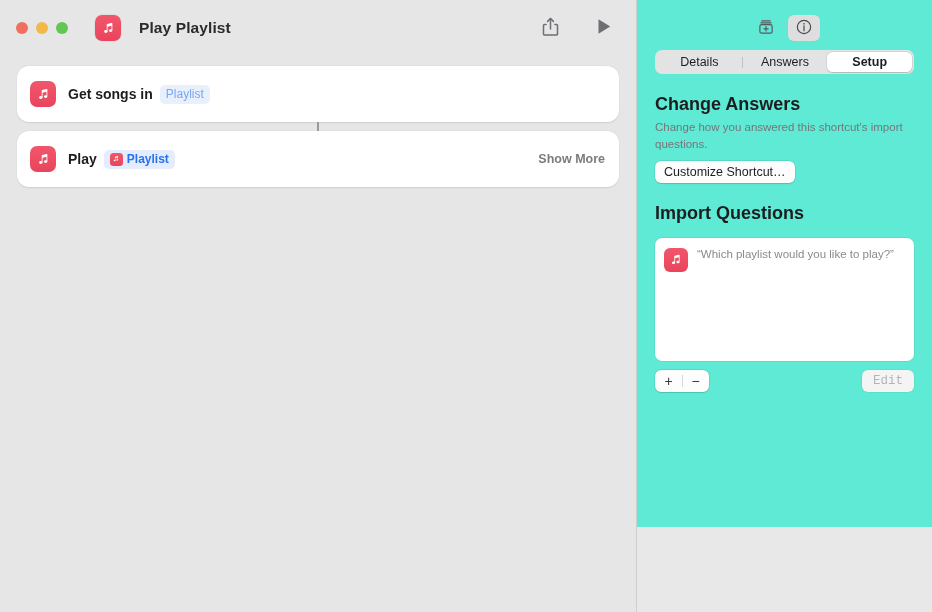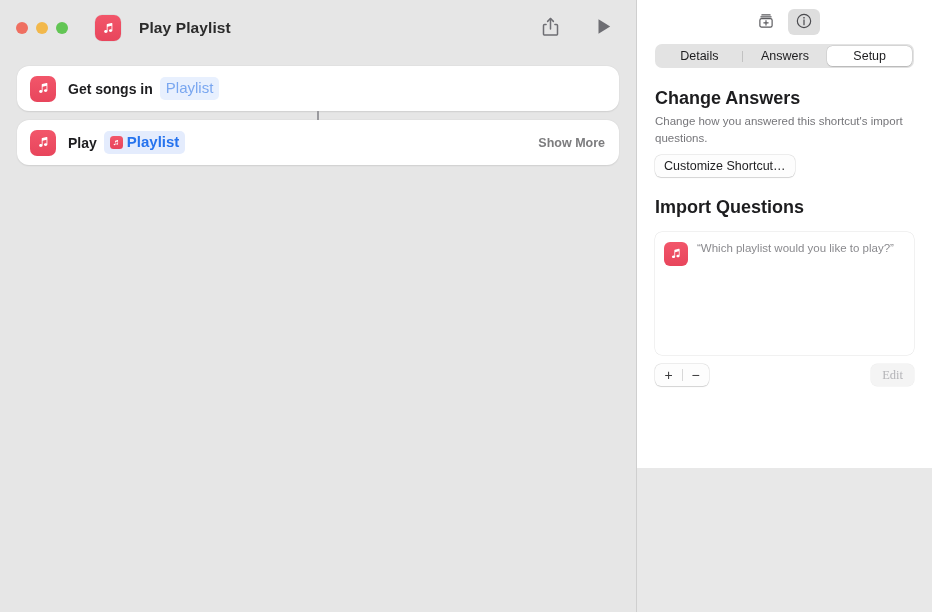--- a/index.html
+++ b/index.html
@@ -102,21 +102,21 @@
   
   .flow {
     flex: 1 1 auto;
     padding: 10px 17px 0 17px;
     overflow: hidden;
   }
 
   .action-card {
     background: #ffffff;
     border-radius: 12px;
-    height: 45px;
+    height: 56px;
     display: flex;
     align-items: center;
     padding: 0 14px 0 13px;
     box-shadow: 0 0.5px 1.5px rgba(0,0,0,0.10);
   }
 
   .action-icon {
     width: 26px;
     height: 26px;
     border-radius: 7px;
@@ -137,21 +137,21 @@
     gap: 7px;
     white-space: nowrap;
   }
 
   .token {
     display: inline-flex;
     align-items: center;
     gap: 4px;
     border-radius: 5px;
     padding: 2px 6px;
-    font-size: 15px;
+    font-size: 12px;
     line-height: 1.25;
     text-align: center;
   }
   .token-placeholder {
     background: #e8f0fe;
     color: #7aa7f0;
     font-weight: normal;
   }
   .token-var {
     background: #e4ecfd;
@@ -193,25 +193,25 @@
     width: 1px;
     flex: 0 0 1px;
     height: 612px;
     background: #cfcfcf;
   }
 
   
   .inspector {
     width: 295px;
     flex: 1 1 auto;
-    height: 468px;
-    background: #ffffff;
+    height: 527px;
+    background: #5eead4;
     display: flex;
     flex-direction: column;
-    padding: 0 18px;
+    padding: 6px 18px;
   }
 
   .inspector-toolbar {
     height: 44px;
     flex: 0 0 44px;
     display: flex;
     align-items: center;
     justify-content: center;
     gap: 6px;
   }
@@ -251,20 +251,21 @@
     border-radius: 5.5px;
     cursor: default;
     display: flex;
     align-items: center;
     justify-content: center;
     position: relative;
   }
   .seg.active {
     background: #ffffff;
     box-shadow: 0 0 0 0.5px rgba(0,0,0,0.10), 0 0.5px 1px rgba(0,0,0,0.14);
+    font-weight: bold;
   }
   .seg-sep {
     width: 1px;
     height: 11px;
     background: #c2c2c2;
     flex: 0 0 1px;
   }
 
   .section-title {
     font-size: 18px;
@@ -374,21 +375,21 @@
     width: 1px;
     background: #d8d8d8;
   }
   .edit-btn {
     height: 22px;
     padding: 0 11px;
     background: #f4f4f4;
     border: none;
     border-radius: 6px;
     box-shadow: 0 0 0 0.5px rgba(0,0,0,0.07);
-    font-family: Liberation Serif, serif;
+    font-family: Liberation Mono, monospace;
     font-size: 12.5px;
     color: #b4b4b8;
     cursor: default;
     display: flex;
     align-items: center;
   }
 
   .inspector-tail { flex: 1 1 auto; }
 </style>
 </head>

